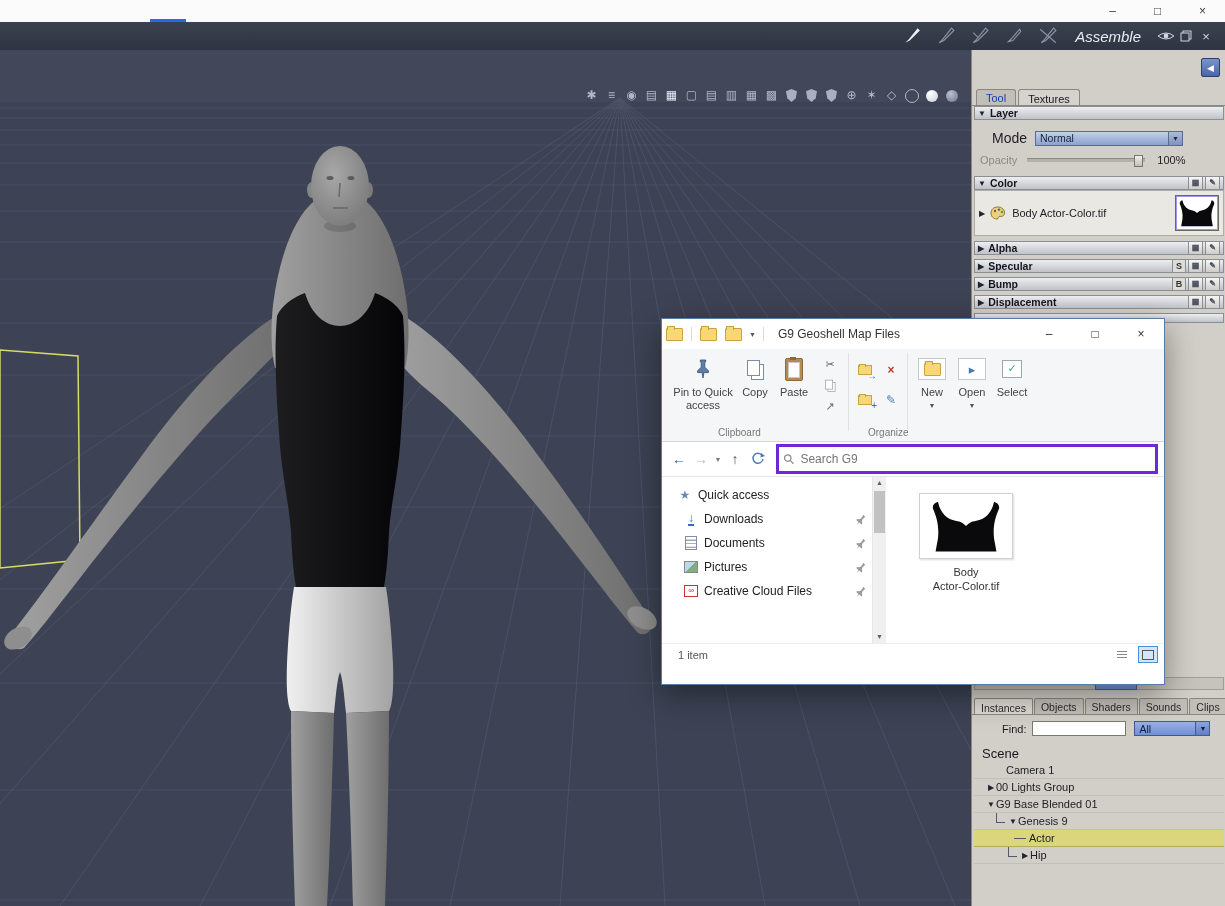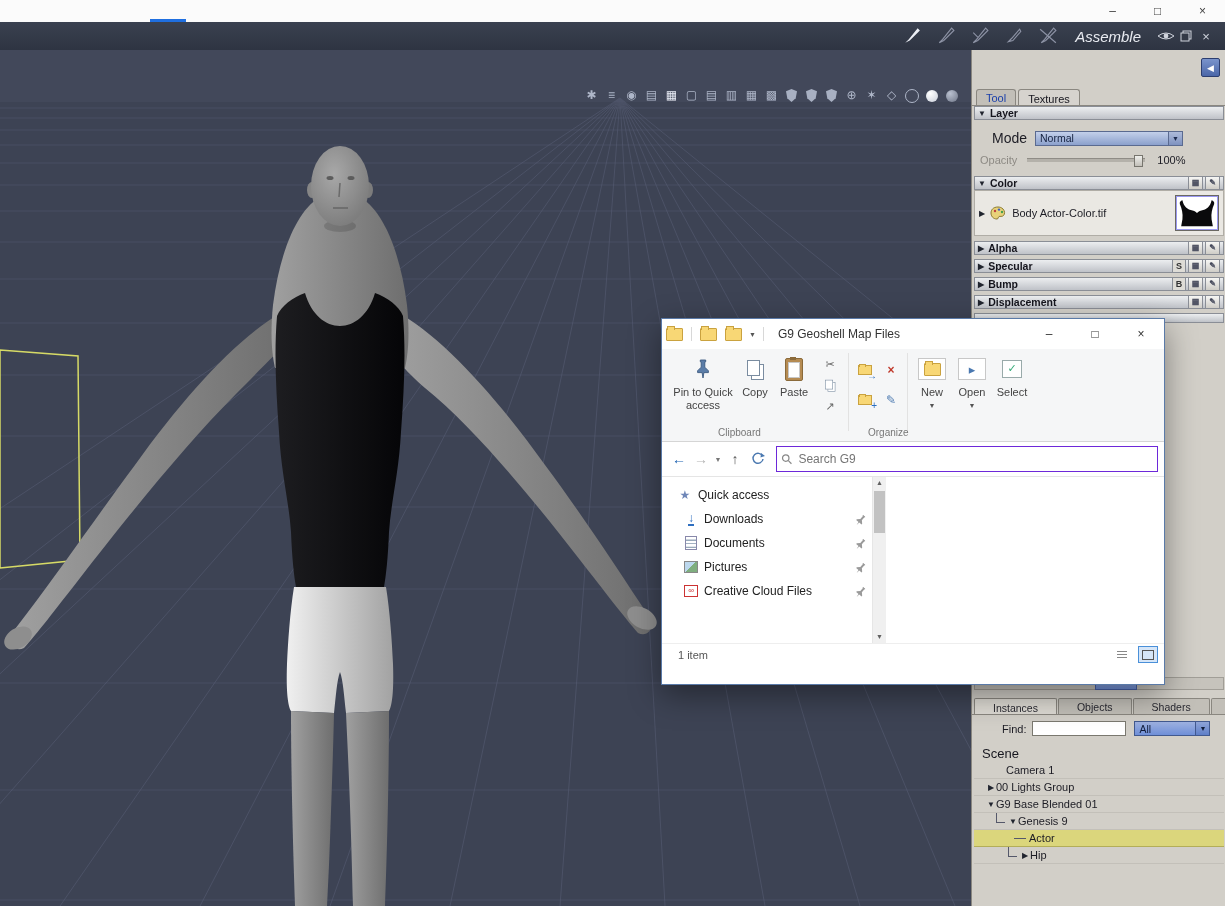--- a/index.html
+++ b/index.html
@@ -76,21 +76,21 @@
   #color-map-name{font-size:11px;color:#1c1c24;margin-left:6px;flex:1;}
   .mapthumb{width:42px;height:34px;background:#fff;border:1px solid #6a6862;box-shadow:0 0 0 1px #9a98f0 inset;
        display:flex;align-items:center;justify-content:center;}
 
   #mid-scroll{position:absolute;left:2px;top:627px;width:250px;height:13px;background:#c6c3bc;
        border:1px solid #a19e97;box-sizing:border-box;}
   #mid-scroll .thumb{position:absolute;left:120px;top:1px;width:40px;height:9px;
        background:linear-gradient(#9db1e0,#6f8fd8);border:1px solid #4a63a8;}
 
   .btabs{position:absolute;left:2px;top:647px;display:flex;align-items:flex-end;height:17px;}
-  .btab{padding:2px 18px 1px;font-size:10.5px;border:1px solid #8a8780;border-bottom:none;
+  .btab{padding:2px 6px 1px;font-size:10.5px;border:1px solid #8a8780;border-bottom:none;
        border-radius:2px 2px 0 0;background:#c2bfb8;color:#2a2a32;margin-right:1px;}
   .btab.active{background:#dedbd4;position:relative;top:1px;padding-top:3px;}
   #btabs-line{position:absolute;left:0;top:664px;width:254px;height:1px;background:#8a8780;}
 
   #find-row{position:absolute;left:4px;top:670px;width:240px;height:17px;display:flex;align-items:center;}
   #find-row .lab{font-size:11px;color:#1c1c24;margin-left:26px;}
   #find-input{margin-left:6px;width:88px;height:13px;border:1px solid #7a786f;background:#fff;font-size:10px;padding:0 2px;}
   #filter-select{margin-left:8px;width:76px;height:15px;background:linear-gradient(#9db1e0,#6f8fd8);
        border:1px solid #41598f;display:flex;align-items:center;font-size:10.5px;color:#101c3a;
        padding-left:4px;box-sizing:border-box;position:relative;}
@@ -150,21 +150,21 @@
   .sel-ic{width:18px;height:16px;border:1px solid #9aa;background:#fff;color:#3a7;font-size:11px;line-height:15px;text-align:center;}
 
   #ex-address{height:34px;display:flex;align-items:center;background:#fff;border-bottom:1px solid #e5e5e5;padding:0 6px;}
   .nav-arrow{font-size:14px;color:#1a60b0;width:22px;text-align:center;}
   .nav-arrow.dis{color:#b5b5b5;}
   .addr-caret{font-size:7px;color:#777;width:12px;text-align:center;}
   #addr-box{flex:0 0 196px;height:24px;border:1px solid #d9d9d9;display:flex;align-items:center;padding:0 4px;font-size:12px;color:#333;}
   #addr-box .crumbsep{margin:0 6px;color:#555;font-size:10px;}
   #addr-box .ddc{margin-left:auto;font-size:7px;color:#777;}
   #addr-refresh{width:24px;display:flex;justify-content:center;}
-  #search-box{flex:1;height:24px;border:1px solid #6d28d9;display:flex;align-items:center;margin-left:6px;padding:0 4px;}
+  #search-box{flex:1;height:24px;border:3px solid #6d28d9;display:flex;align-items:center;margin-left:6px;padding:0 4px;}
   #search-box input{border:none;outline:none;font-size:12px;color:#666;width:100%;font-family:inherit;}
 
   #ex-body{height:166px;display:flex;position:relative;background:#fff;}
   #ex-nav{width:210px;padding-top:6px;}
   .nav-item{height:24px;display:flex;align-items:center;font-size:12px;color:#222;padding-left:14px;position:relative;}
   .nav-item.child{padding-left:20px;}
   .nav-item .nic{width:18px;display:flex;justify-content:center;margin-right:4px;flex:0 0 auto;}
   .pin{position:absolute;right:8px;top:7px;transform:rotate(40deg);}
   .desk-ic{width:12px;height:9px;border:2px solid #3a78c2;border-radius:1px;}
   .dl-ic{color:#2f6fc0;font-weight:bold;font-size:12px;border-bottom:2px solid #2f6fc0;line-height:11px;}
@@ -674,20 +674,34 @@
           <span class="pin"><svg width="9" height="12" viewBox="0 0 9 12">
                 <path d="M3,0 L6,0 L6,1 L5.5,1 L5.5,5 L8,7.5 L8,8.5 L5,8.5 L4.5,12 L4,8.5 L1,8.5 L1,7.5 L3.5,5 L3.5,1 L3,1 Z" fill="#9a9a9a"></path>
               </svg></span>
         </div>
       </div>
       <div id="ex-scroll">
         <span class="sarr" style="top:0">▲</span>
         <span class="sthumb"></span>
         <span class="sarr" style="bottom:0">▼</span>
       </div>
+      <div id="ex-files">
+        <div id="file-card">
+          <div class="imgbox">
+            <svg width="76" height="56" viewBox="0 0 60 46">
+                <rect x="0" y="0" width="60" height="46" fill="#fff"></rect>
+                <path d="M7,3 C9,13 15,18 23,19 C27,19.5 29,22 30,23 C31,22 33,19.5 37,19 C45,18 51,13 53,3 C56,4 58,6 57,9 C54,16 52,23 53,33 L55,44 L5,44 L7,33 C8,23 6,16 3,9 C2,6 4,4 7,3 Z" fill="#0a0a0c"></path>
+              </svg>
+          </div>
+          <div class="fname">
+            <div>Body</div>
+            <div>Actor-Color.tif</div>
+          </div>
+        </div>
+      </div>
     </div>
 
     <div id="ex-status">
       <span class="txt">1 item</span>
       <span class="viewbtn">
           <span class="listlines"></span>
         </span>
       <span class="viewbtn active">
           <span class="thumbrect"></span>
         </span>

